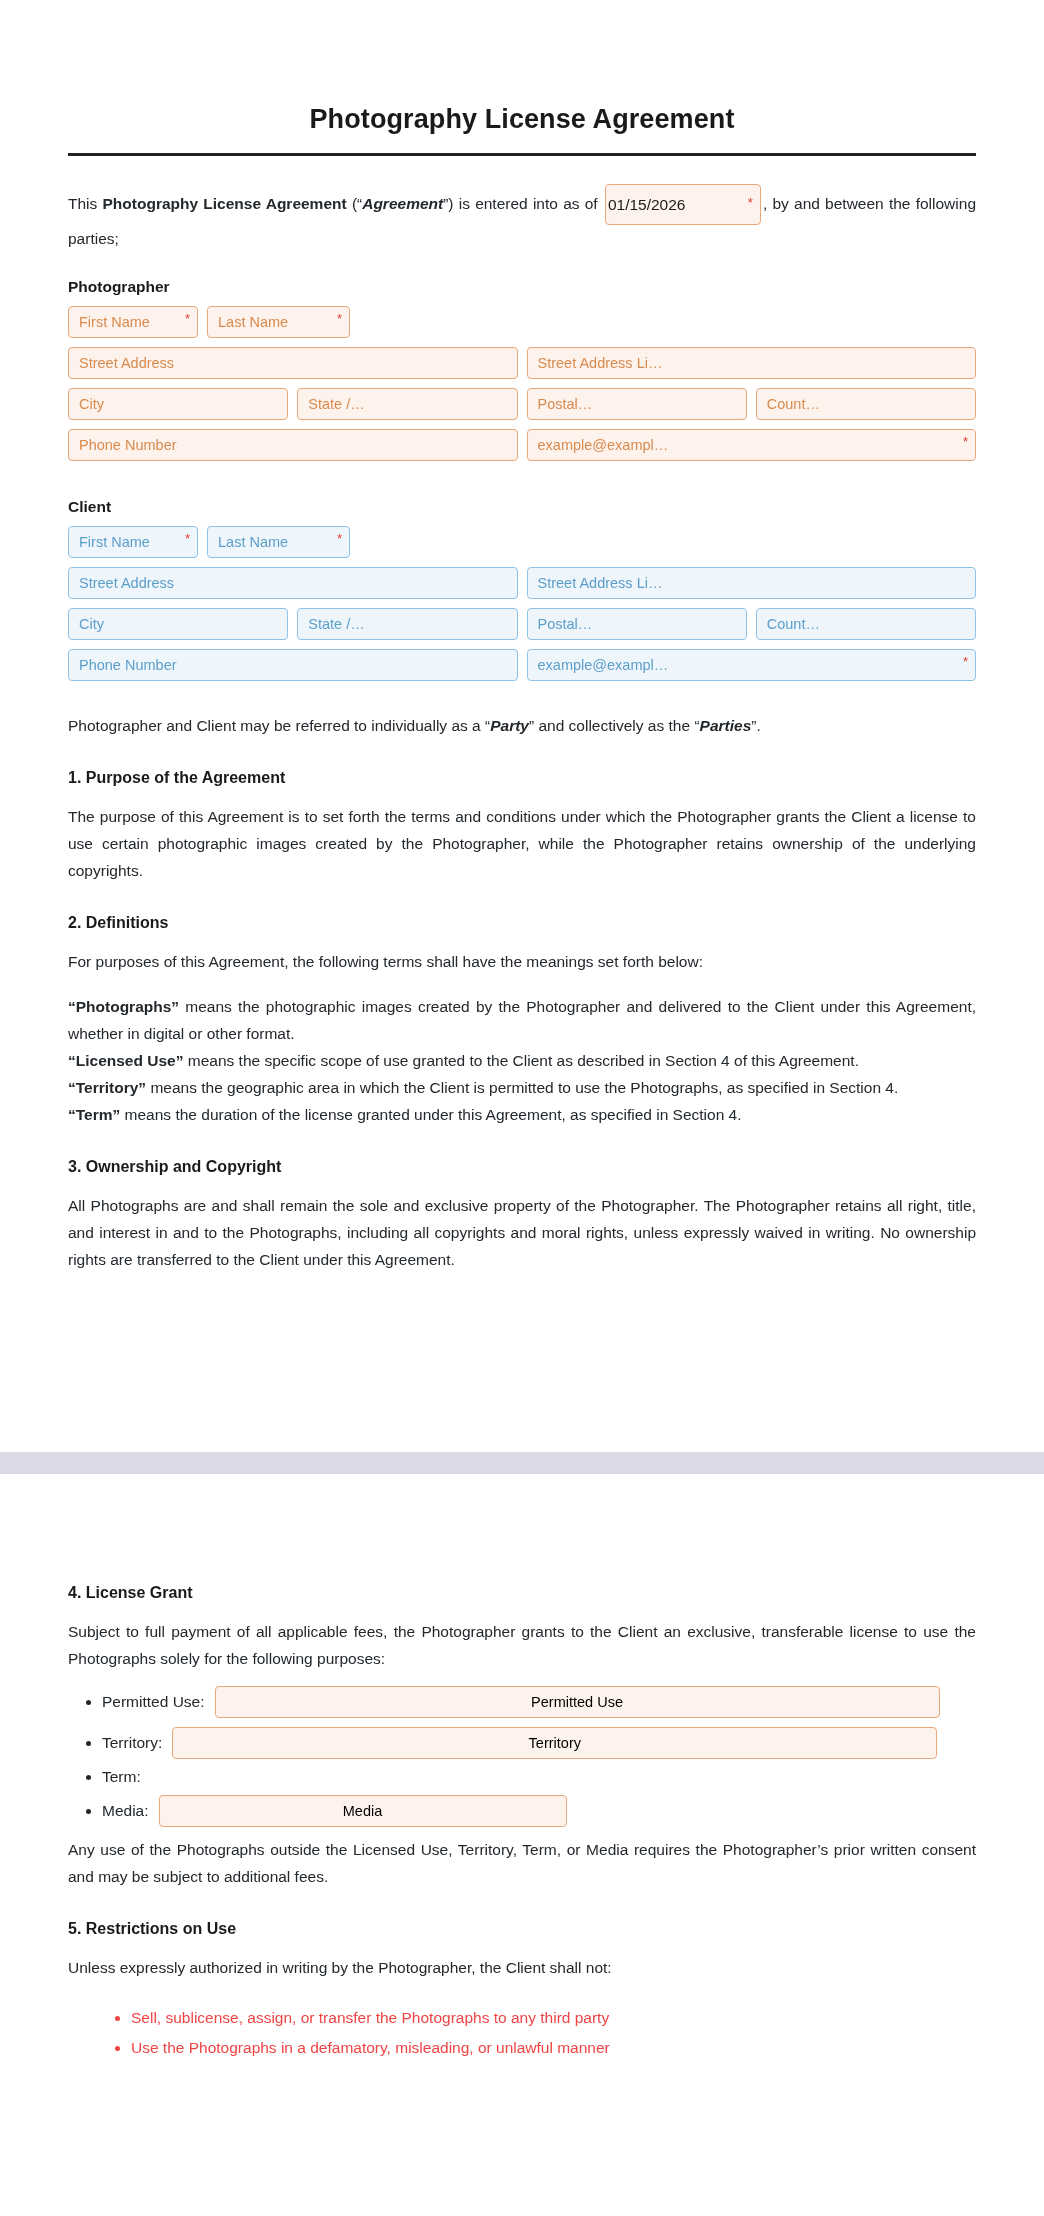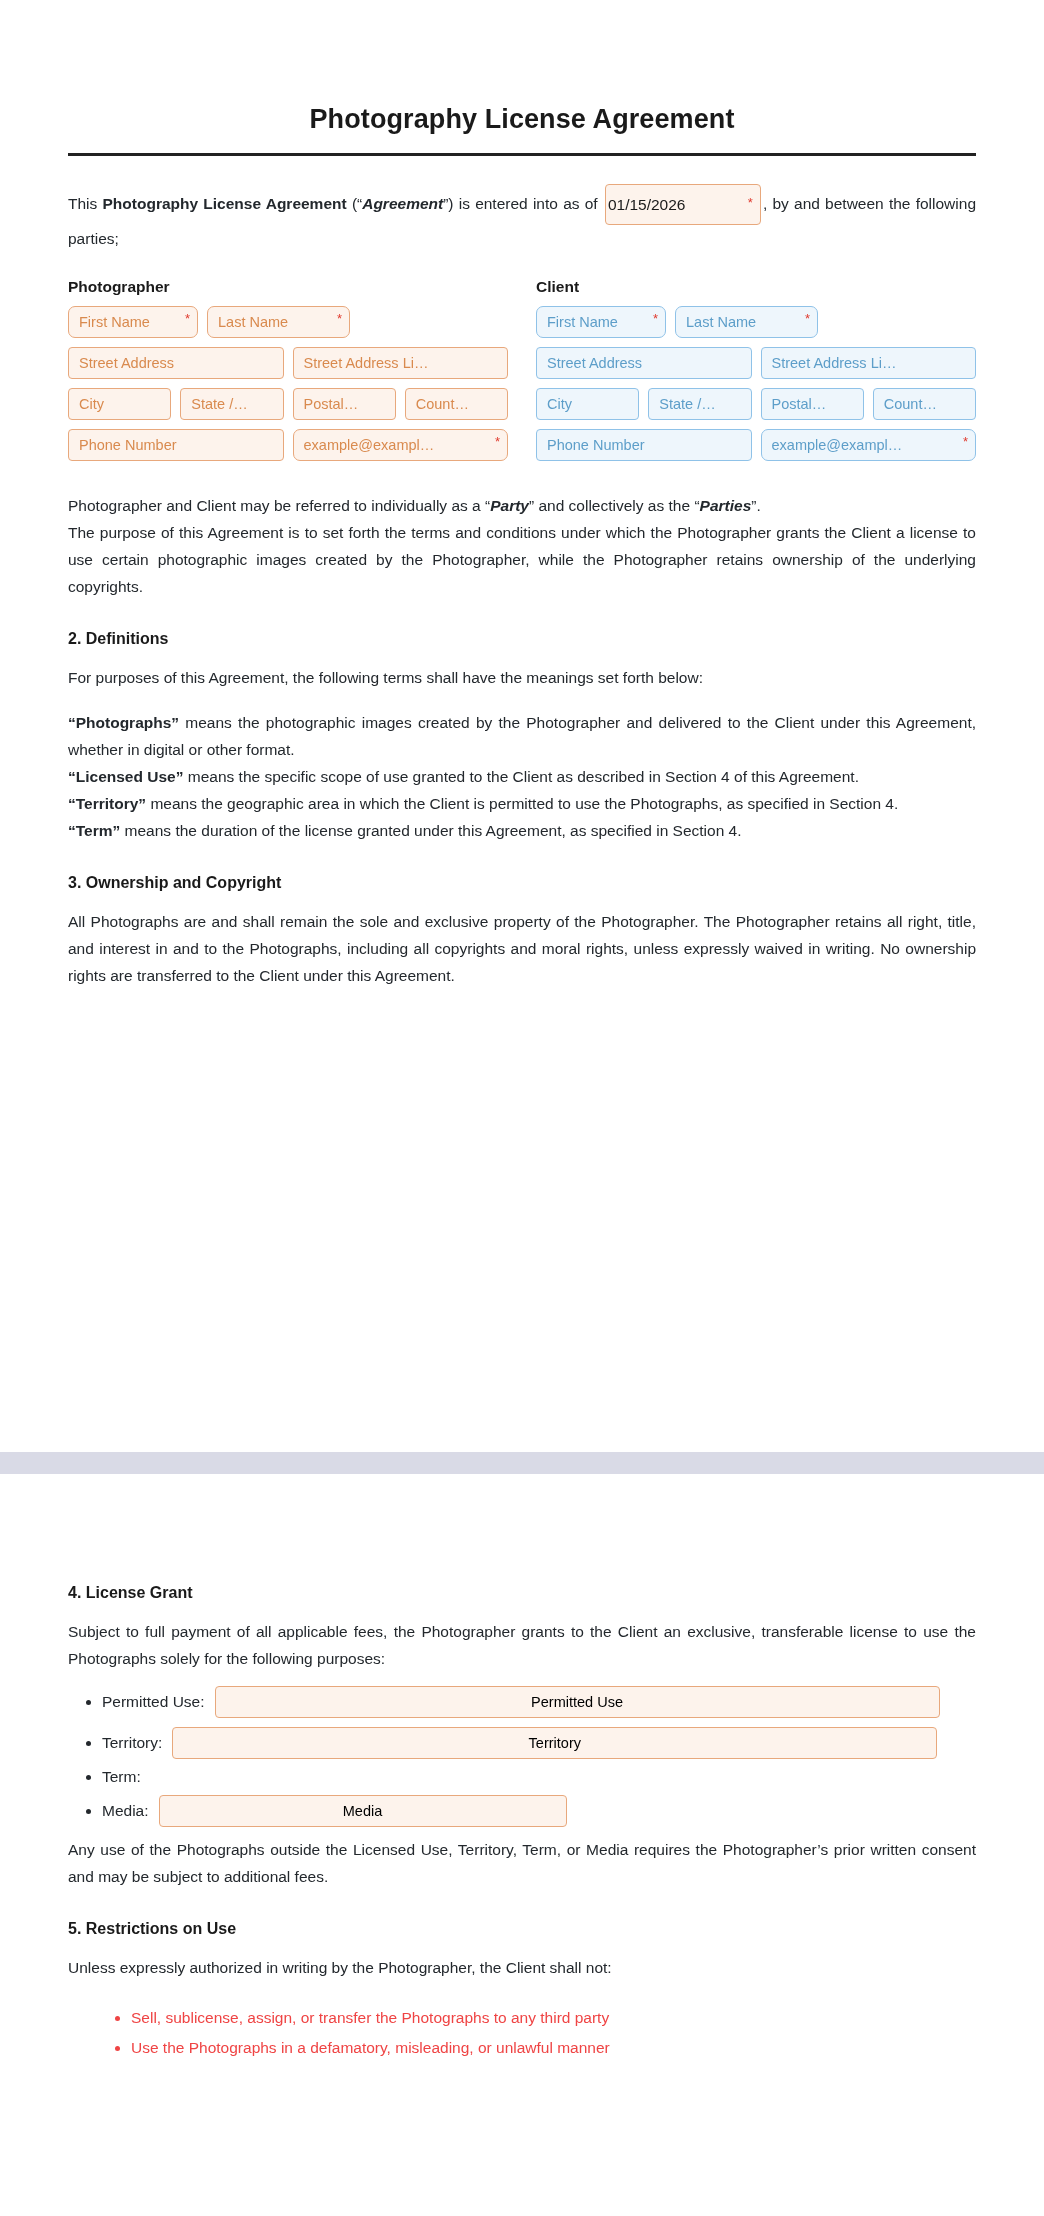--- a/index.html
+++ b/index.html
@@ -65,20 +65,21 @@
     font-size: 13px;
     position: absolute;
     right: 7px;
     top: 4px;
   }
 
   .parties {
     display: flex;
     gap: 28px;
     margin-top: 26px;
+    flex-direction: column;
   }
   .party-col { flex: 1 1 0; min-width: 0; }
   .party-head {
     font-size: 15.5px;
     font-weight: bold;
     color: #1a1a1a;
     margin-bottom: 10px;
   }
   .row {
     display: flex;
@@ -98,21 +99,21 @@
     overflow: hidden;
     text-overflow: ellipsis;
     flex: 1 1 0;
     min-width: 0;
   }
   .client .fld {
     border-color: #8fc2e8;
     background: #eef6fc;
     color: #5d9ec9;
   }
-  .fld.f-req { padding-right: 10px; border-radius: 7px; }
+  .fld.f-req { padding-right: 10px; }
 
   h2.sec {
     font-size: 16px;
     font-weight: bold;
     color: #1a1a1a;
     margin: 30px 0 16px 0;
   }
   p.para { margin: 0 0 0 0; }
   .defs { margin-top: 18px; }
   .defs div { margin-bottom: 0; }
@@ -219,20 +220,21 @@
         <div class="fld f-req"><span>example@exampl…</span><span class="req">*</span></div>
       </div>
     </div>
 
   </div>
 
   <p class="body-text" style="margin-top:22px; text-align:left;">
     <span>Photographer and Client may be referred to individually as a “</span><span class="ital">Party</span><span>” and collectively as the “</span><span class="ital">Parties</span><span>”.</span>
   </p>
 
+  <h2 class="sec">1. Purpose of the Agreement</h2>
   <p class="body-text para">The purpose of this Agreement is to set forth the terms and conditions under which the Photographer grants the Client a license to use certain photographic images created by the Photographer, while the Photographer retains ownership of the underlying copyrights.</p>
 
   <h2 class="sec">2. Definitions</h2>
   <p class="body-text para">For purposes of this Agreement, the following terms shall have the meanings set forth below:</p>
 
   <div class="body-text defs">
     <div><b>“Photographs”</b><span> means the photographic images created by the Photographer and delivered to the Client under this Agreement, whether in digital or other format.</span></div>
     <div><b>“Licensed Use”</b><span> means the specific scope of use granted to the Client as described in Section 4 of this Agreement.</span></div>
     <div><b>“Territory”</b><span> means the geographic area in which the Client is permitted to use the Photographs, as specified in Section 4.</span></div>
     <div><b>“Term”</b><span> means the duration of the license granted under this Agreement, as specified in Section 4.</span></div>

